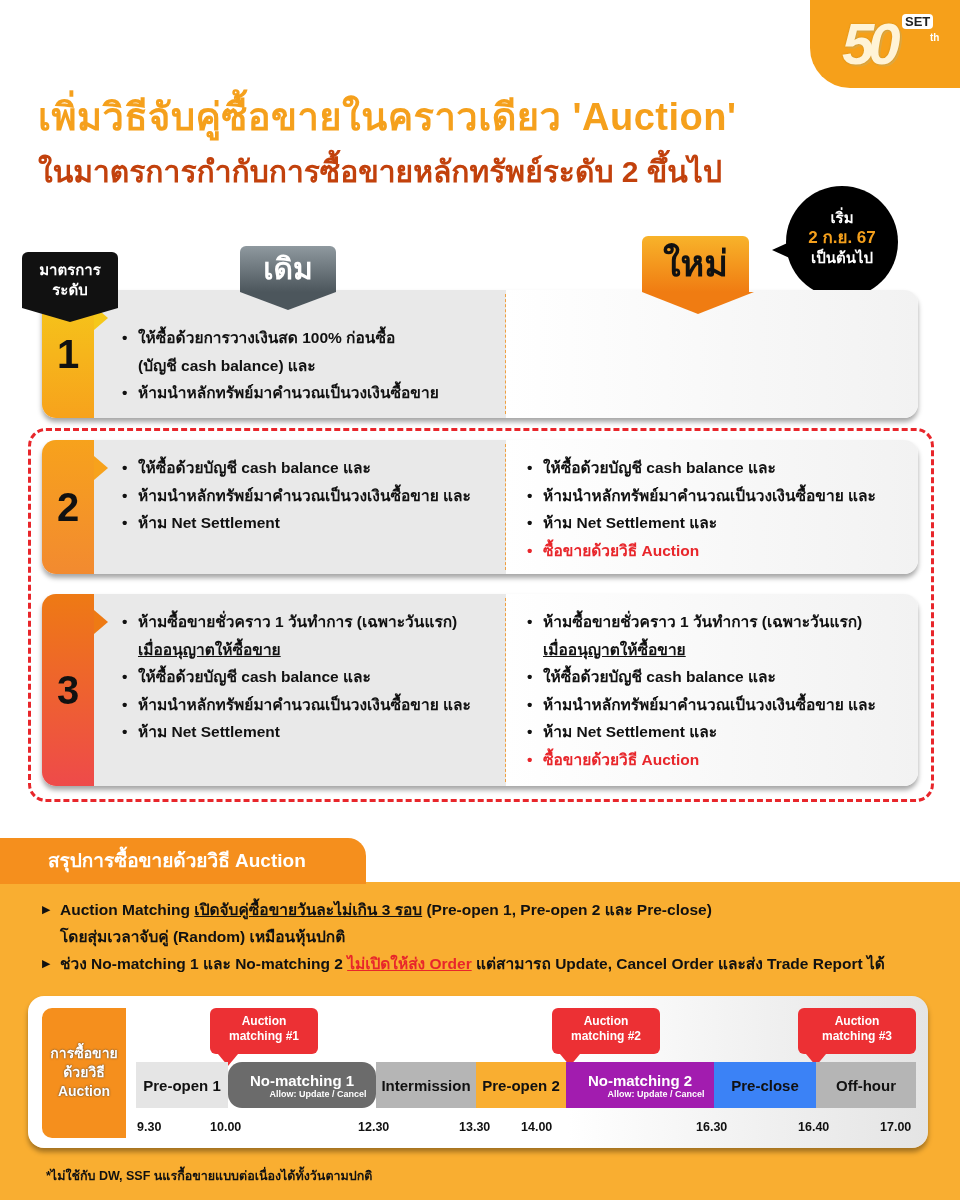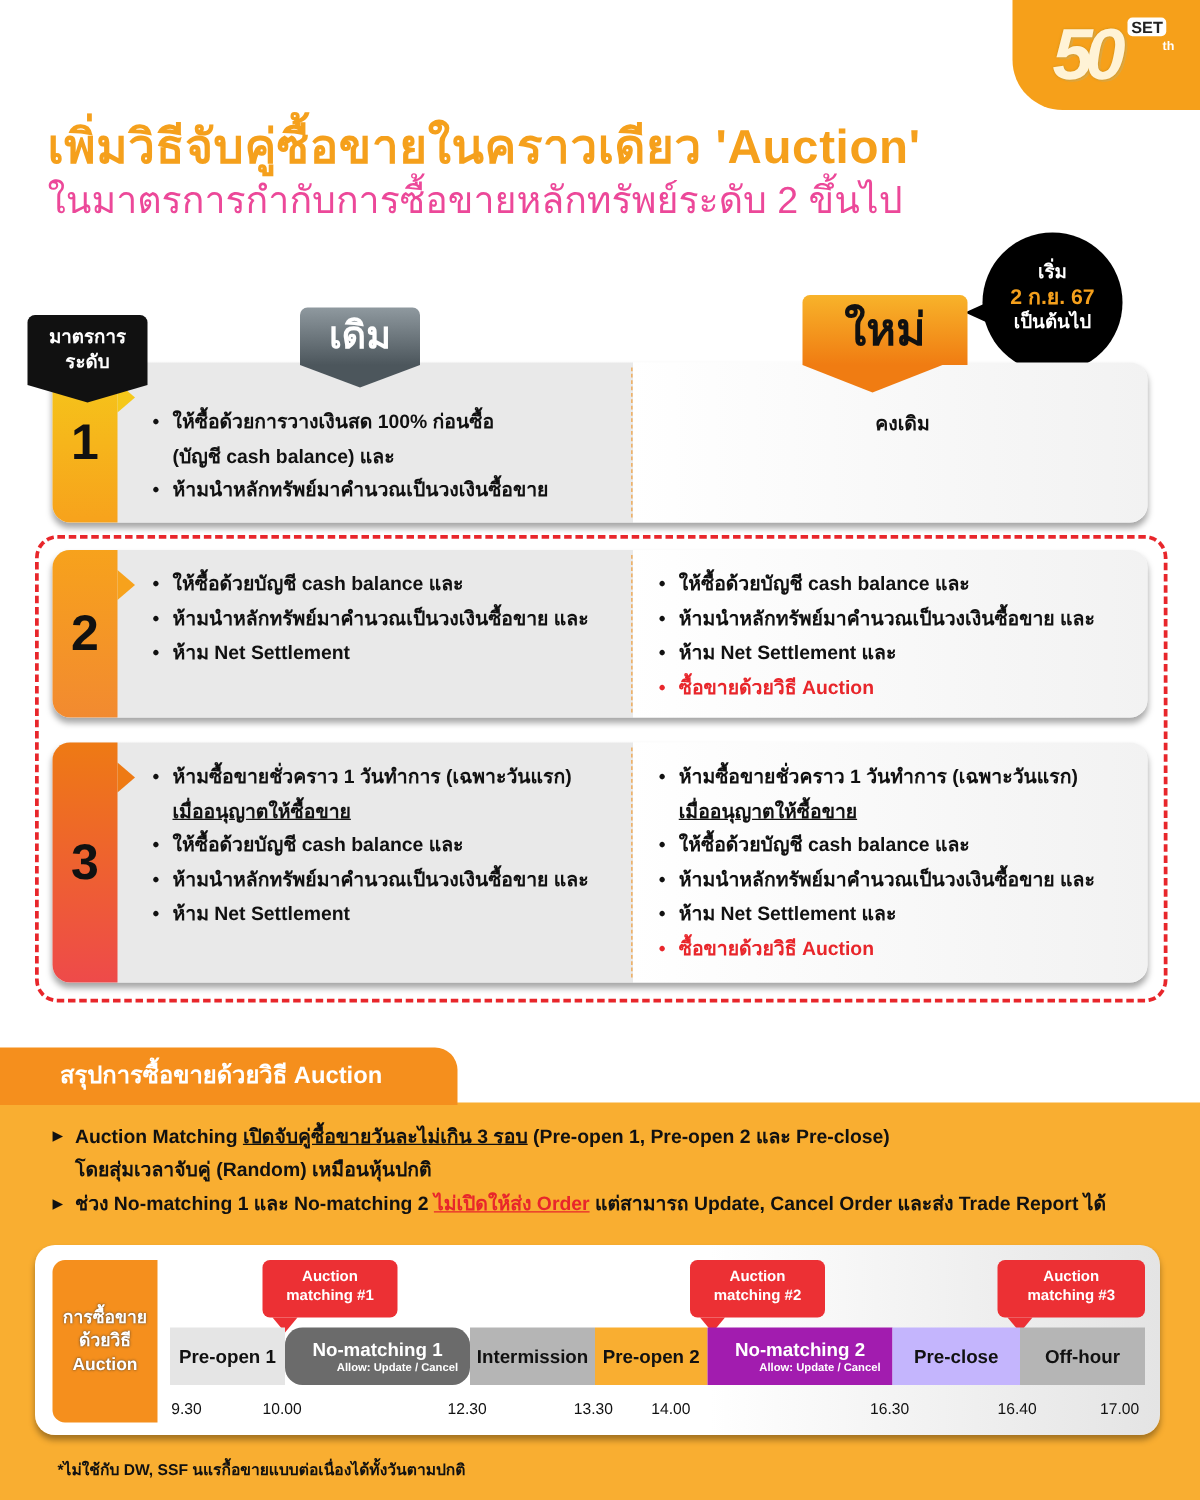--- a/index.html
+++ b/index.html
@@ -2,29 +2,29 @@
 <html><head>
 <meta charset="utf-8">
 <style>
 *{box-sizing:border-box;margin:0;padding:0;}
 body{width:960px;height:1200px;background:#fff;font-family:"Liberation Sans","DejaVu Sans",sans-serif;position:relative;overflow:hidden;color:#111;}
 .logo{position:absolute;right:0;top:0;width:150px;height:88px;background:#f6a01a;border-bottom-left-radius:40px;}
 .logo .fifty{position:absolute;left:32px;top:10px;font-size:58px;font-weight:bold;font-style:italic;color:#fff3d6;text-shadow:0 0 2px #c98a14,2px 2px 0 #e0a840;letter-spacing:-6px;}
 .logo .set{position:absolute;left:92px;top:14px;font-size:13px;font-weight:bold;color:#222;background:#fff;padding:0 3px;border-radius:4px;}
 .logo .th{position:absolute;left:120px;top:32px;font-size:10px;font-weight:bold;color:#fff;}
 .title1{position:absolute;left:38px;top:86px;font-size:38px;font-weight:bold;color:#f5a01c;letter-spacing:0.5px;}
-.title2{position:absolute;left:38px;top:136px;font-size:30px;font-weight:normal;color:#ec4899;}
+.title2{position:absolute;left:38px;top:148px;font-size:30px;font-weight:bold;color:#c2410c;}
 .bubble{position:absolute;left:786px;top:186px;width:112px;height:112px;border-radius:50%;background:#000;color:#fff;text-align:center;font-weight:bold;font-size:15px;line-height:20px;padding-top:22px;}
 .bubble .d{color:#f5a01c;font-size:17px;}
 .bubble:before{content:"";position:absolute;left:-14px;top:54px;border-right:22px solid #000;border-top:10px solid transparent;border-bottom:10px solid transparent;}
 .tag-level{position:absolute;left:22px;top:252px;width:96px;height:56px;background:#111;color:#fff;text-align:center;font-weight:bold;font-size:15px;line-height:20px;padding-top:8px;border-radius:6px 6px 0 0;}
 .tag-level:after{content:"";position:absolute;left:0;bottom:-14px;border-left:48px solid transparent;border-right:48px solid transparent;border-top:14px solid #111;}
 .tag-old{position:absolute;left:240px;top:246px;width:96px;height:46px;background:linear-gradient(#8f999f,#4c565c);color:#fff;text-align:center;font-weight:bold;font-size:30px;line-height:46px;border-radius:6px 6px 0 0;}
 .tag-old:after{content:"";position:absolute;left:0;bottom:-18px;border-left:48px solid transparent;border-right:48px solid transparent;border-top:18px solid #4c565c;}
-.tag-new{position:absolute;left:642px;top:236px;width:132px;height:56px;background:linear-gradient(#f8b32a,#f07c12);color:#111;text-align:center;font-weight:bold;font-size:36px;line-height:56px;border-radius:6px 6px 0 0;}
+.tag-new{position:absolute;left:642px;top:236px;width:107px;height:56px;background:linear-gradient(#f8b32a,#f07c12);color:#111;text-align:center;font-weight:bold;font-size:36px;line-height:56px;border-radius:6px 6px 0 0;}
 .tag-new:after{content:"";position:absolute;left:0;bottom:-22px;border-left:56px solid transparent;border-right:56px solid transparent;border-top:22px solid #f07c12;}
 .row{position:absolute;left:42px;width:876px;border-radius:14px;background:linear-gradient(90deg,#e9e9e9 0%,#e9e9e9 53%,#fff 53%,#f2f2f2 100%);box-shadow:0 4px 5px rgba(0,0,0,0.35);overflow:visible;}
 .row .num{position:absolute;left:0;top:0;bottom:0;width:52px;border-radius:14px 0 0 14px;font-size:40px;font-weight:bold;color:#111;display:flex;align-items:center;justify-content:center;}
 .row .num:after{content:"";position:absolute;right:-14px;top:16px;border-left:14px solid;border-left-color:inherit;border-top:12px solid transparent;border-bottom:12px solid transparent;}
 .row .divider{position:absolute;left:463px;top:4px;bottom:4px;border-left:1px dashed #f0a040;}
 .col{position:absolute;top:14px;font-size:15.5px;font-weight:bold;line-height:27.5px;}
 .col.old{left:80px;width:380px;}
 .col.new{left:485px;width:380px;}
 .col ul{list-style:none;}
 .col li{position:relative;padding-left:16px;}
@@ -40,21 +40,21 @@
 .sum-lines{position:absolute;left:42px;top:896px;font-size:15.5px;font-weight:bold;line-height:27px;color:#111;}
 .sum-lines .ln{position:relative;padding-left:18px;}
 .sum-lines .ln.tri:before{content:"▶";position:absolute;left:0;font-size:11px;}
 .sum-lines u{text-decoration:underline;}
 .sum-lines .red{color:#e8262b;text-decoration:underline;}
 .tl-card{position:absolute;left:28px;top:996px;width:900px;height:152px;background:linear-gradient(90deg,#fff 0%,#fff 60%,#e4e4e4 100%);border-radius:16px;box-shadow:0 4px 5px rgba(0,0,0,0.35);}
 .tl-label{position:absolute;left:42px;top:1008px;width:84px;height:130px;background:#f58f1d;border-radius:10px 0 0 10px;color:#fff;font-weight:bold;font-size:14px;text-align:center;line-height:19px;padding-top:36px;text-shadow:0 0 2px #333;}
 .seg{position:absolute;top:1062px;height:46px;display:flex;flex-direction:column;align-items:center;justify-content:center;font-weight:bold;font-size:15px;color:#111;text-align:center;}
 .seg .sub{font-size:9px;font-weight:bold;margin-left:32px;}
 .seg.dark{color:#fff;}
-.time{position:absolute;top:1120px;font-size:12.5px;font-weight:normal;color:#111;}
+.time{position:absolute;top:1120px;font-size:12.5px;font-weight:bold;color:#111;}
 .callout{position:absolute;top:1008px;width:108px;height:46px;background:#ec3034;border-radius:6px;color:#fff;font-size:12px;text-align:center;line-height:15px;padding-top:6px;font-weight:bold;}
 .callout:after{content:"";position:absolute;left:8px;bottom:-12px;border-left:10px solid transparent;border-right:10px solid transparent;border-top:12px solid #ec3034;}
 .note{position:absolute;left:46px;top:1166px;font-size:12.5px;font-weight:bold;color:#111;}
 </style>
 </head>
 <body>
 
 <div class="logo">
   <span class="fifty">50</span>
   <span class="set">SET</span>
@@ -73,21 +73,20 @@
 <div class="row" style="top:290px;height:128px;">
   <div class="num" style="background:linear-gradient(#f5c81a,#f7a21c);border-left-color:#f5c81a;">1</div>
   <div class="divider"></div>
   <div class="col old" style="top:34px;">
     <ul>
       <li>ให้ซื้อด้วยการวางเงินสด 100% ก่อนซื้อ</li>
       <li class="cont">(บัญชี cash balance) และ</li>
       <li>ห้ามนำหลักทรัพย์มาคำนวณเป็นวงเงินซื้อขาย</li>
     </ul>
   </div>
-  <div class="center-txt" style="top:36px;">คงเดิม</div>
 </div>
 
 <div class="tag-level">
   <div>มาตรการ</div>
   <div>ระดับ</div>
 </div>
 <div class="tag-old">เดิม</div>
 <div class="tag-new">ใหม่</div>
 
 <div class="dashbox"></div>
@@ -174,21 +173,21 @@
 <div class="seg" style="left:376px;width:100px;background:#b5b5b5;">
     <span>Intermission</span>
   </div>
 <div class="seg" style="left:476px;width:90px;background:#f9ae31;">
     <span>Pre-open 2</span>
   </div>
 <div class="seg dark" style="left:566px;width:148px;background:#a21caf;">
     <span>No-matching 2</span>
     <span class="sub">Allow: Update / Cancel</span>
   </div>
-<div class="seg" style="left:714px;width:102px;background:#c4b5fd;">
+<div class="seg" style="left:714px;width:102px;background:#3b82f6;">
     <span>Pre-close</span>
   </div>
 <div class="seg" style="left:816px;width:100px;background:#b5b5b5;">
     <span>Off-hour</span>
   </div>
 
 <div class="time" style="left:137px;">9.30</div>
 <div class="time" style="left:210px;">10.00</div>
 <div class="time" style="left:358px;">12.30</div>
 <div class="time" style="left:459px;">13.30</div>

